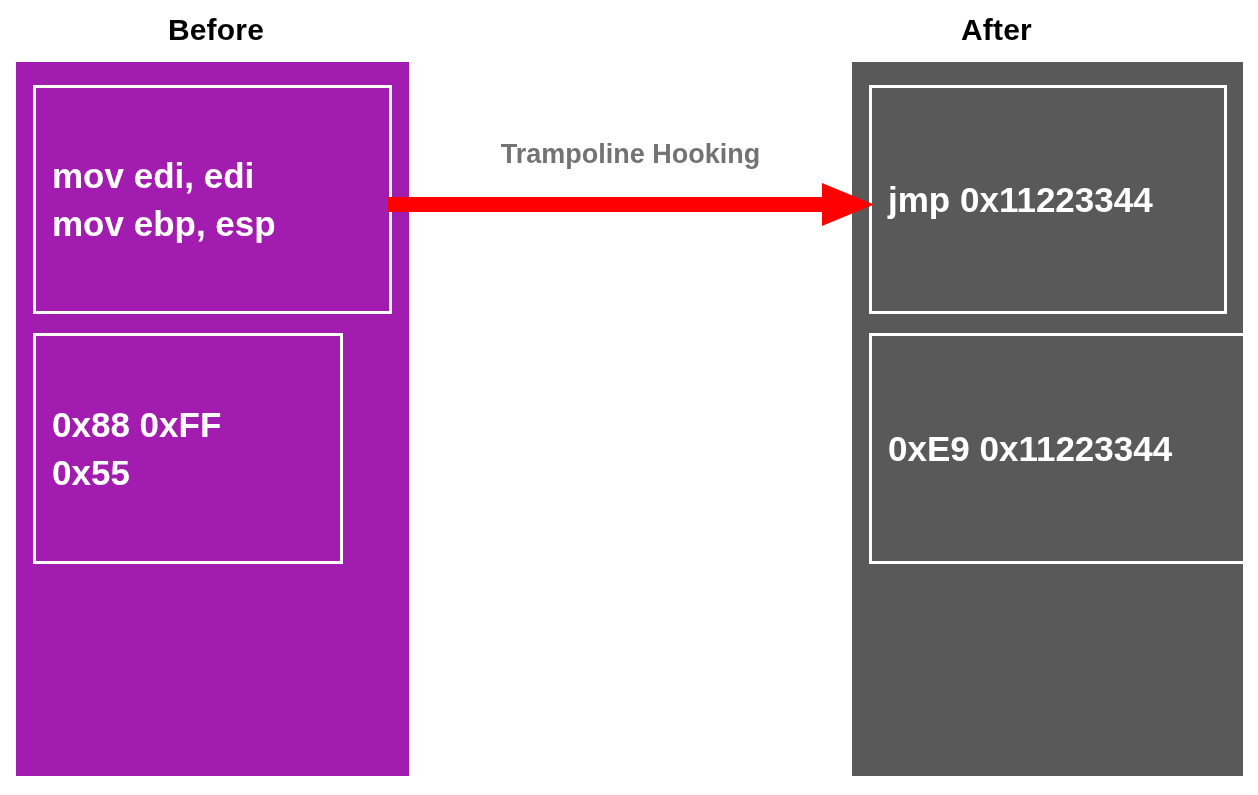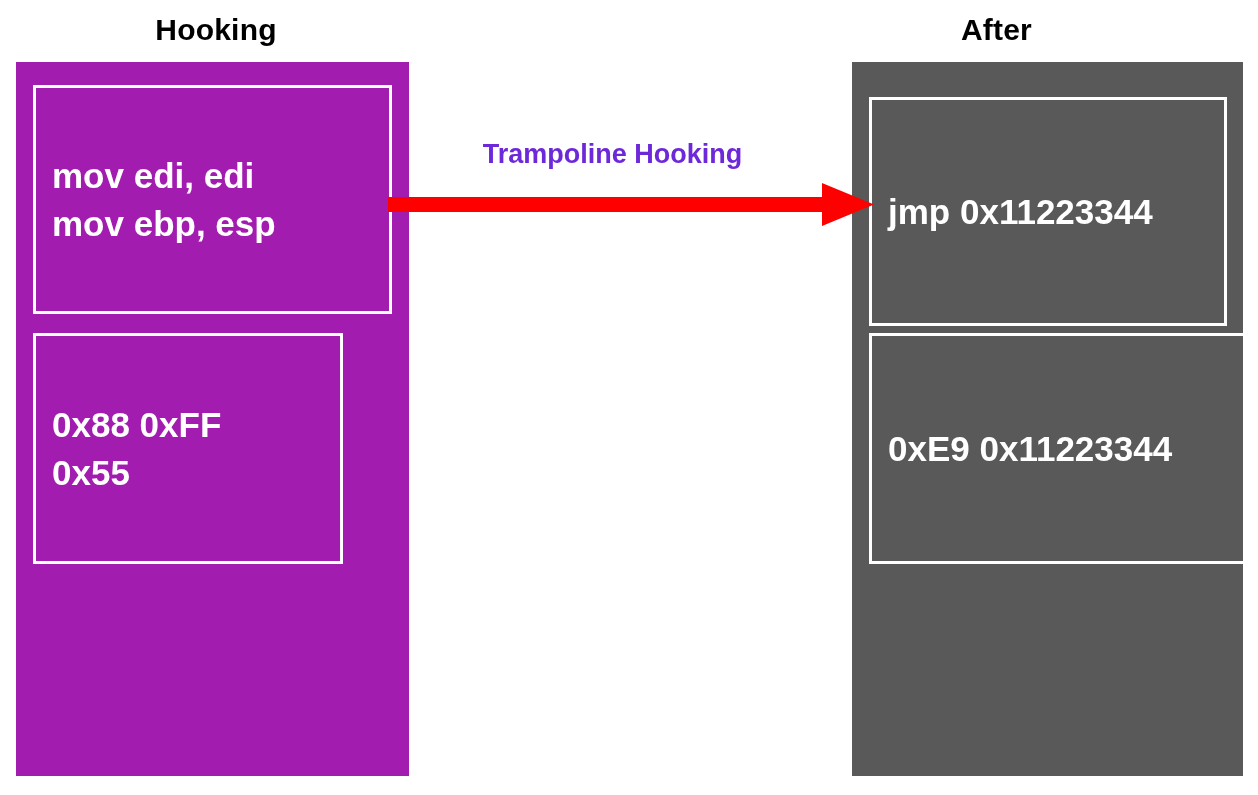--- a/index.html
+++ b/index.html
@@ -79,21 +79,20 @@
     left: 17px;
     top: 271px;
     width: 310px;
     height: 231px;
   }
   #block-after-asm {
     left: 17px;
     top: 23px;
     width: 358px;
     height: 229px;
-    margin-top: 12px;
   }
   #block-after-bytes {
     left: 17px;
     top: 271px;
     width: 386px;
     height: 231px;
   }
 
   .code-lines {
     padding-left: 16px;
@@ -106,44 +105,44 @@
     line-height: 48px;
     white-space: nowrap;
   }
   .code-line.single {
     line-height: 44px;
   }
 
   
   #arrow-label {
     position: absolute;
-    left: 415px;
+    left: 433px;
     top: 139px;
     width: 395px;
     text-align: center;
     font-size: 27px;
     font-weight: bold;
-    color: #6d28d9;
+    color: #737373;
     white-space: nowrap;
   }
   #arrow-trampoline {
     position: absolute;
     left: 388px;
     top: 178px;
     width: 486px;
     height: 54px;
     overflow: visible;
   }
 </style>
 </head>
 <body>
 
 <div class="stage">
 
-  <div class="col-title" id="title-before">Hooking</div>
+  <div class="col-title" id="title-before">Before</div>
 
   <div class="col-title" id="title-after">After</div>
 
   <div class="mem-column" id="column-before" style="background: #a21caf;">
 
     <div class="code-block" id="block-before-asm" style="border-color: rgb(255, 255, 255);">
       <div class="code-lines">
         <div class="code-line">mov edi, edi</div>
         <div class="code-line">mov ebp, esp</div>
       </div>

